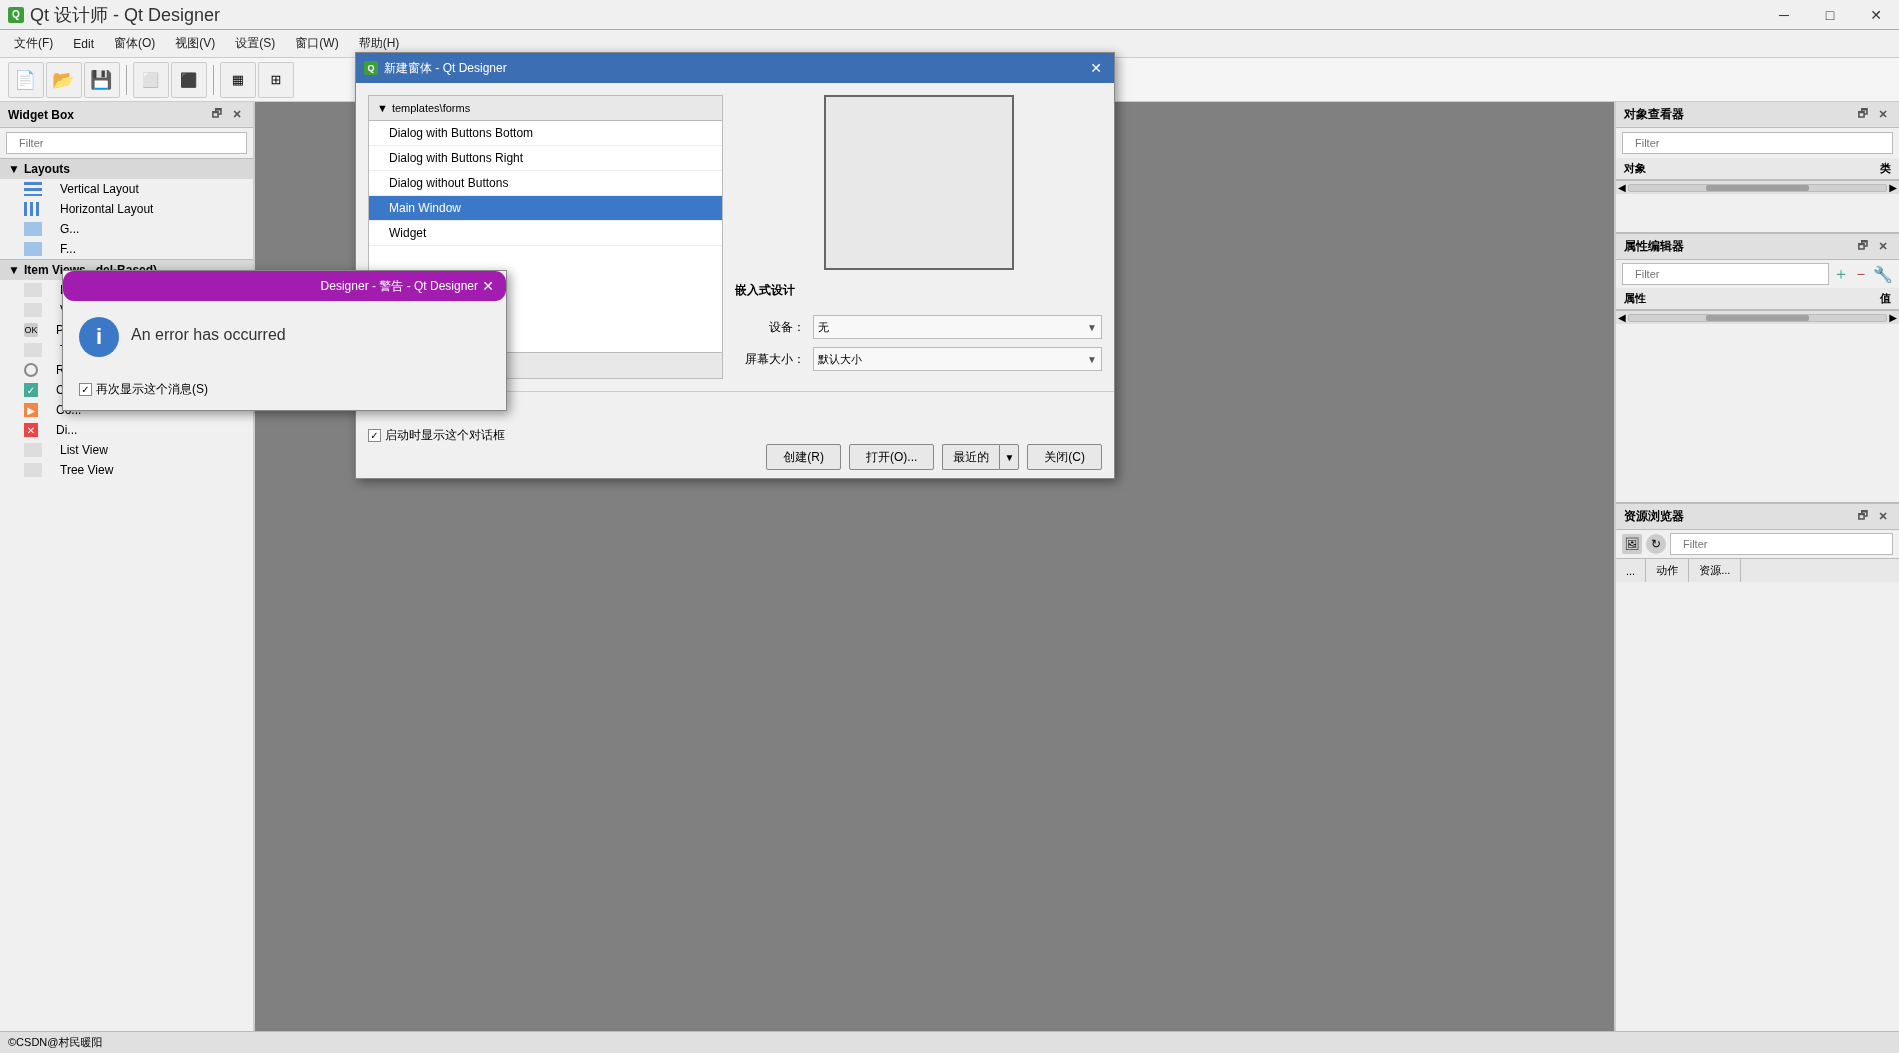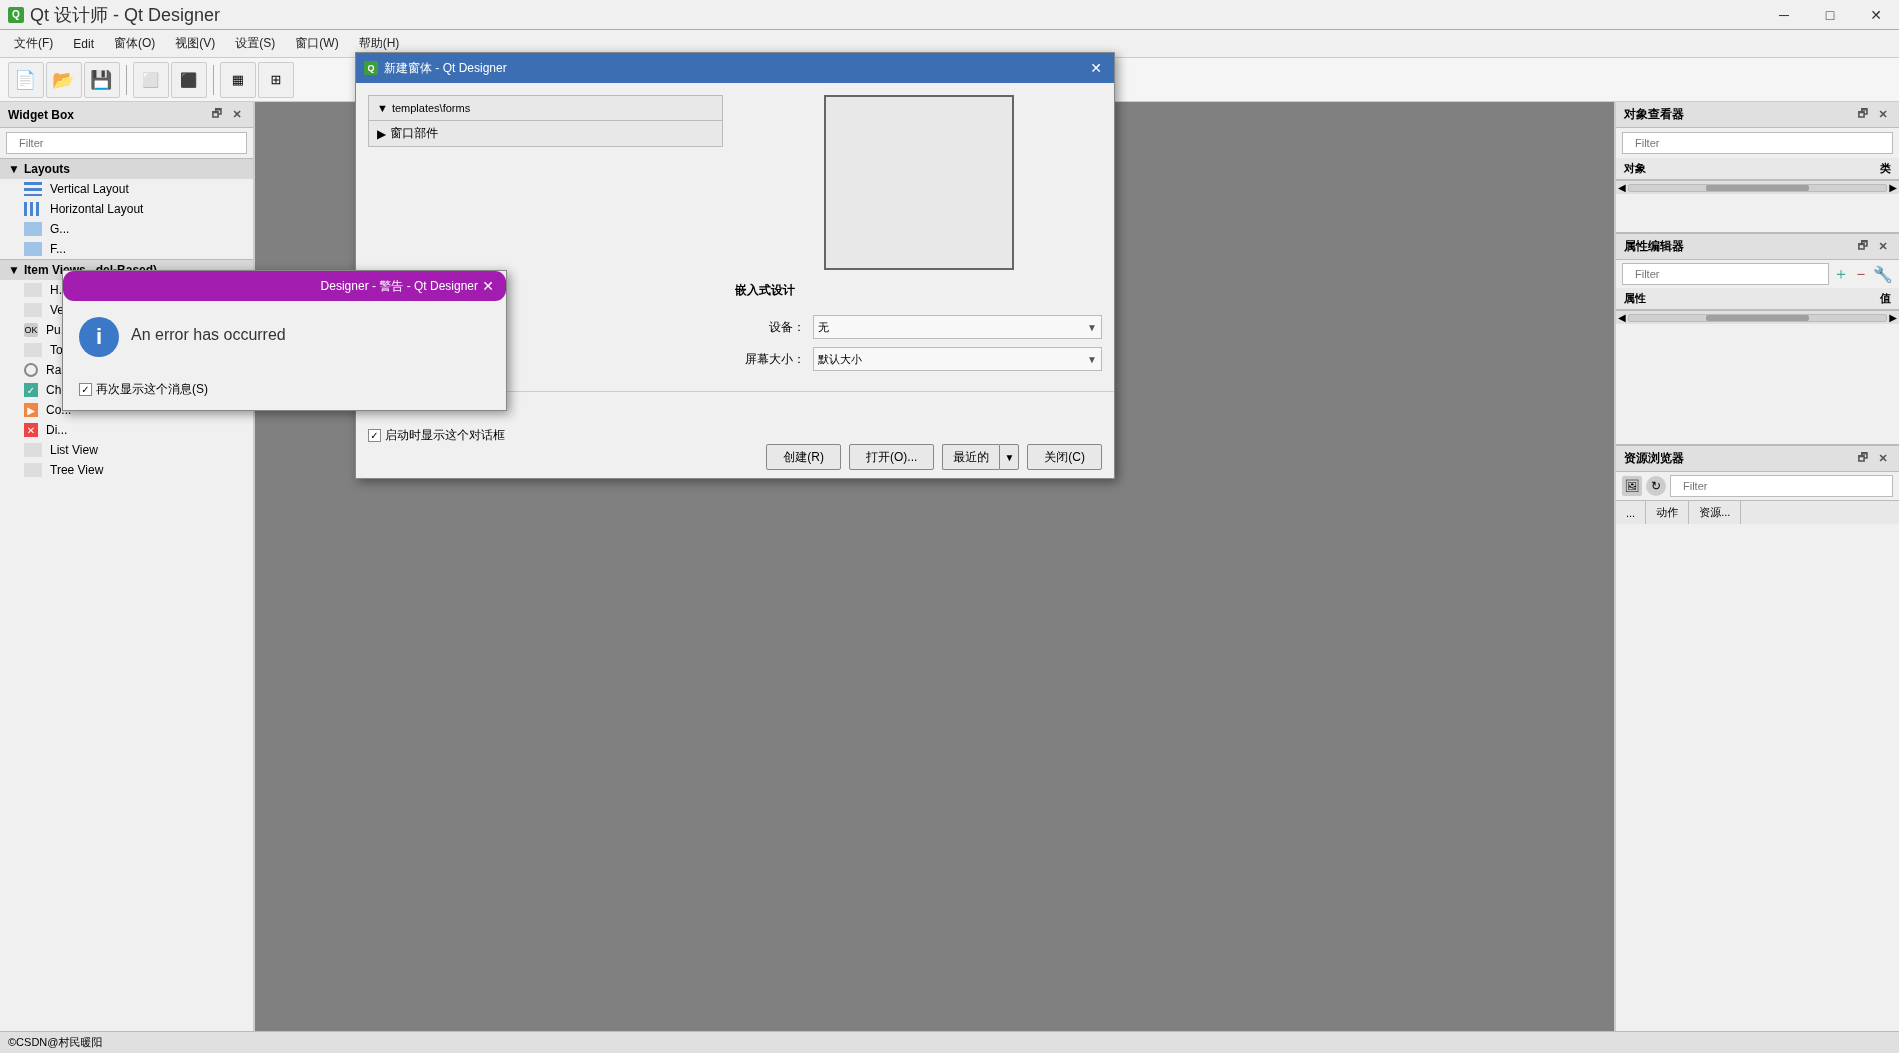--- a/index.html
+++ b/index.html
@@ -144,21 +144,21 @@
       display: flex; align-items: center; gap: 4px;
       border-top: 1px solid #bbb;
       cursor: pointer;
     }
     .widget-item {
       display: flex;
       align-items: center;
       padding: 3px 8px 3px 24px;
       font-size: 12px;
       cursor: pointer;
-      gap: 8px;
+      gap: 18px;
     }
     .widget-icon {
       width: 18px; height: 14px;
       display: flex; align-items: center; justify-content: center;
       font-size: 10px;
     }
     
     .icon-vlayout { background: repeating-linear-gradient(to bottom, #4a86cf 0, #4a86cf 3px, transparent 3px, transparent 6px); width: 18px; height: 14px; }
     .icon-hlayout { background: repeating-linear-gradient(to right, #4a86cf 0, #4a86cf 3px, transparent 3px, transparent 6px); width: 18px; height: 14px; }
 
@@ -630,21 +630,21 @@
       </div>
       <div class="scrollbar-h" style="margin-top: auto;">
         <div style="font-size:10px;margin-right:2px;cursor:pointer;">◀</div>
         <div class="scrollbar-track">
           <div class="scrollbar-thumb"></div>
         </div>
         <div style="font-size:10px;margin-left:2px;cursor:pointer;">▶</div>
       </div>
     </div>
 
-    <div class="right-section" style="height:212px;">
+    <div class="right-section" style="height:270px;">
       <div class="panel-header">
         <span>属性编辑器</span>
         <div class="panel-header-btns">
           <div class="panel-header-btn">🗗</div>
           <div class="panel-header-btn">✕</div>
         </div>
       </div>
       <div style="display:flex;align-items:center;gap:4px;padding:3px 6px;">
         <input class="filter-input" style="flex: 1 1 0%; margin: 0px;" placeholder="Filter">
         <div style="font-size:16px;color:#4a9;cursor:pointer;">＋</div>
@@ -700,20 +700,37 @@
       <div class="dialog-title-icon">Q</div>
       <span>新建窗体 - Qt Designer</span>
     </div>
     <div class="dialog-close">✕</div>
   </div>
   <div class="dialog-body">
     <div class="dialog-left">
       <div class="tree-header">
         <span>▼</span>
         <span>templates\forms</span>
+      </div>
+      <div class="tree-list">
+        <div class="tree-list-item">
+          <span>Dialog with Buttons Bottom</span>
+        </div>
+        <div class="tree-list-item">
+          <span>Dialog with Buttons Right</span>
+        </div>
+        <div class="tree-list-item">
+          <span>Dialog without Buttons</span>
+        </div>
+        <div class="tree-list-item selected">
+          <span>Main Window</span>
+        </div>
+        <div class="tree-list-item">
+          <span>Widget</span>
+        </div>
       </div>
       <div class="tree-section">
         <span>▶</span>
         <span>窗口部件</span>
       </div>
     </div>
     <div class="dialog-right">
       <div class="preview-box"></div>
       <div style="font-size:12px;font-weight:bold;margin-bottom:8px;align-self:flex-start;">嵌入式设计</div>
       <div class="embedded-section">

